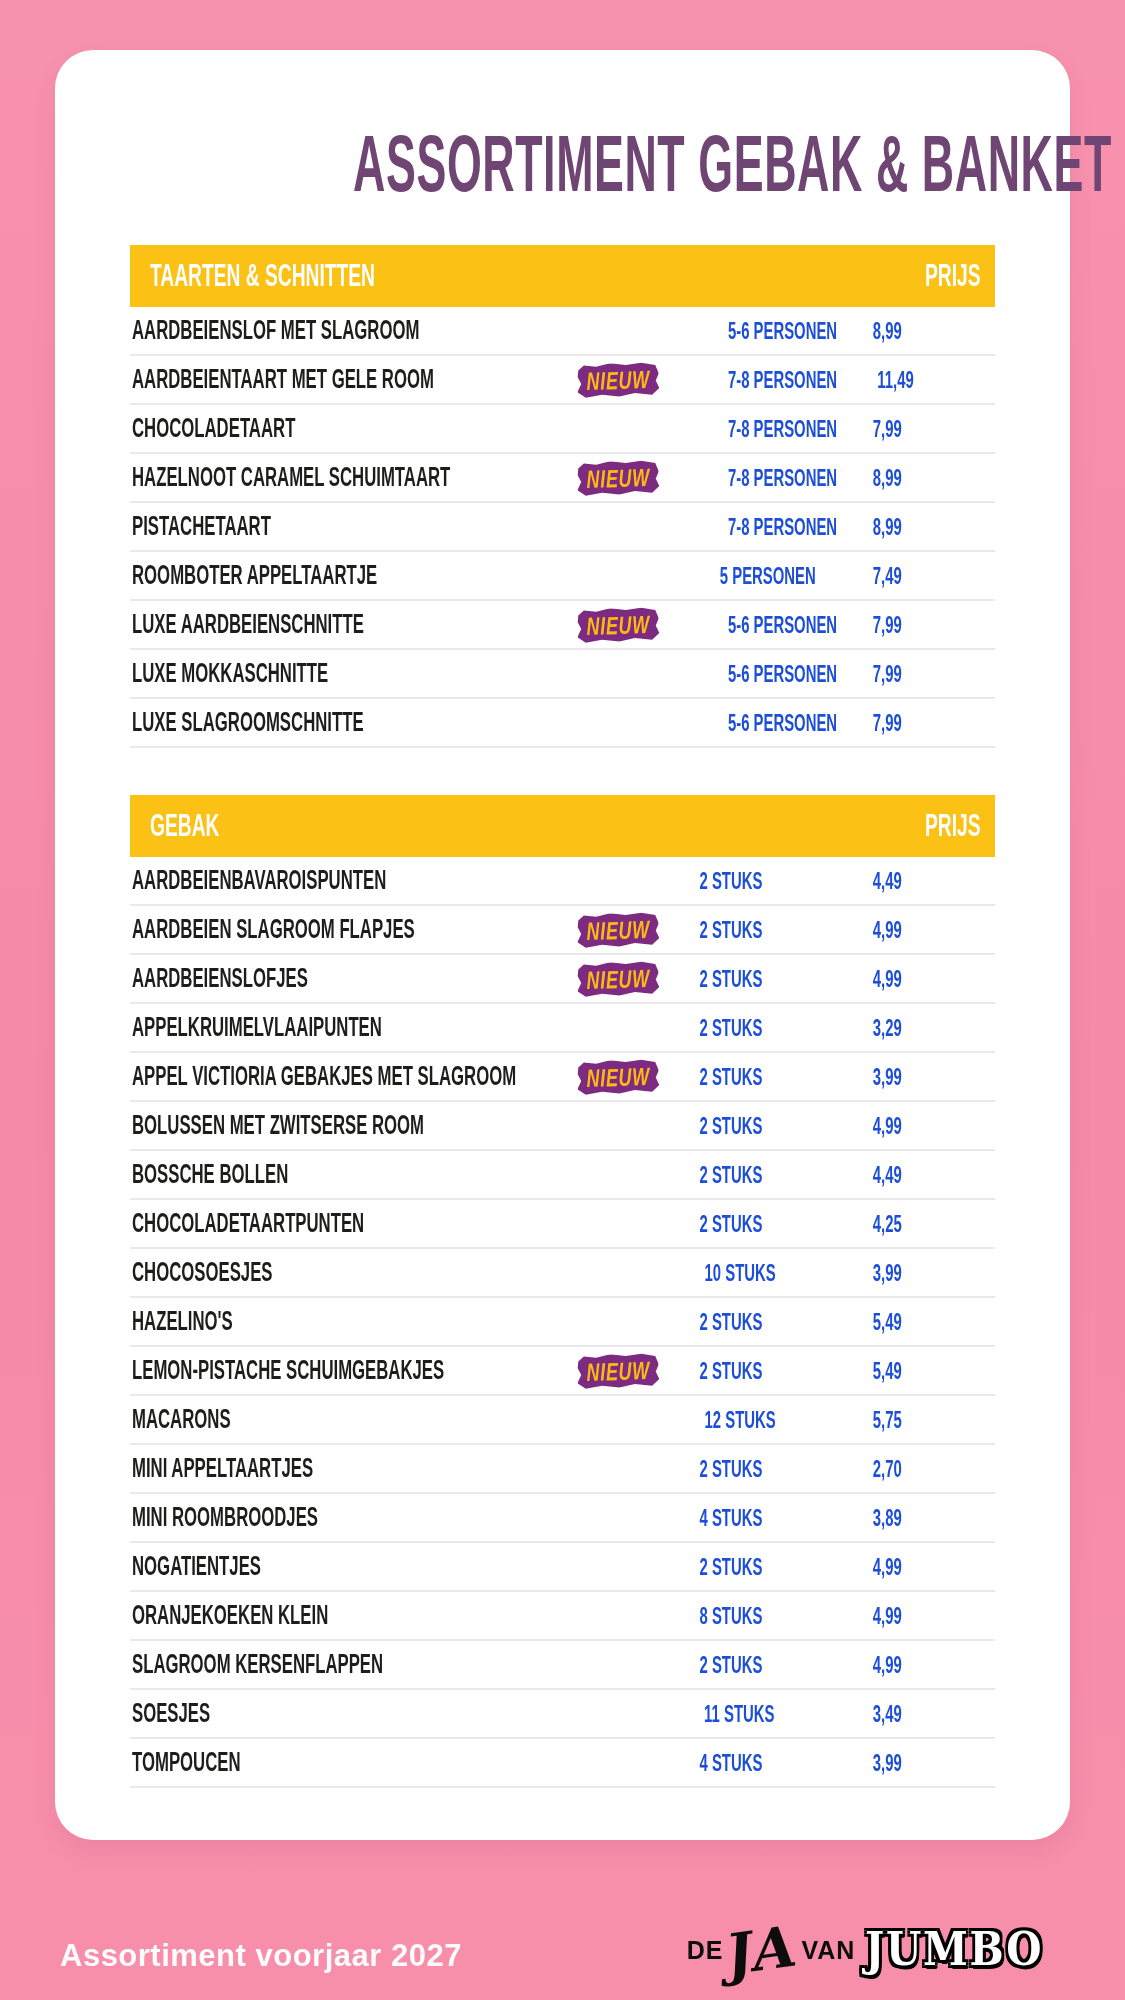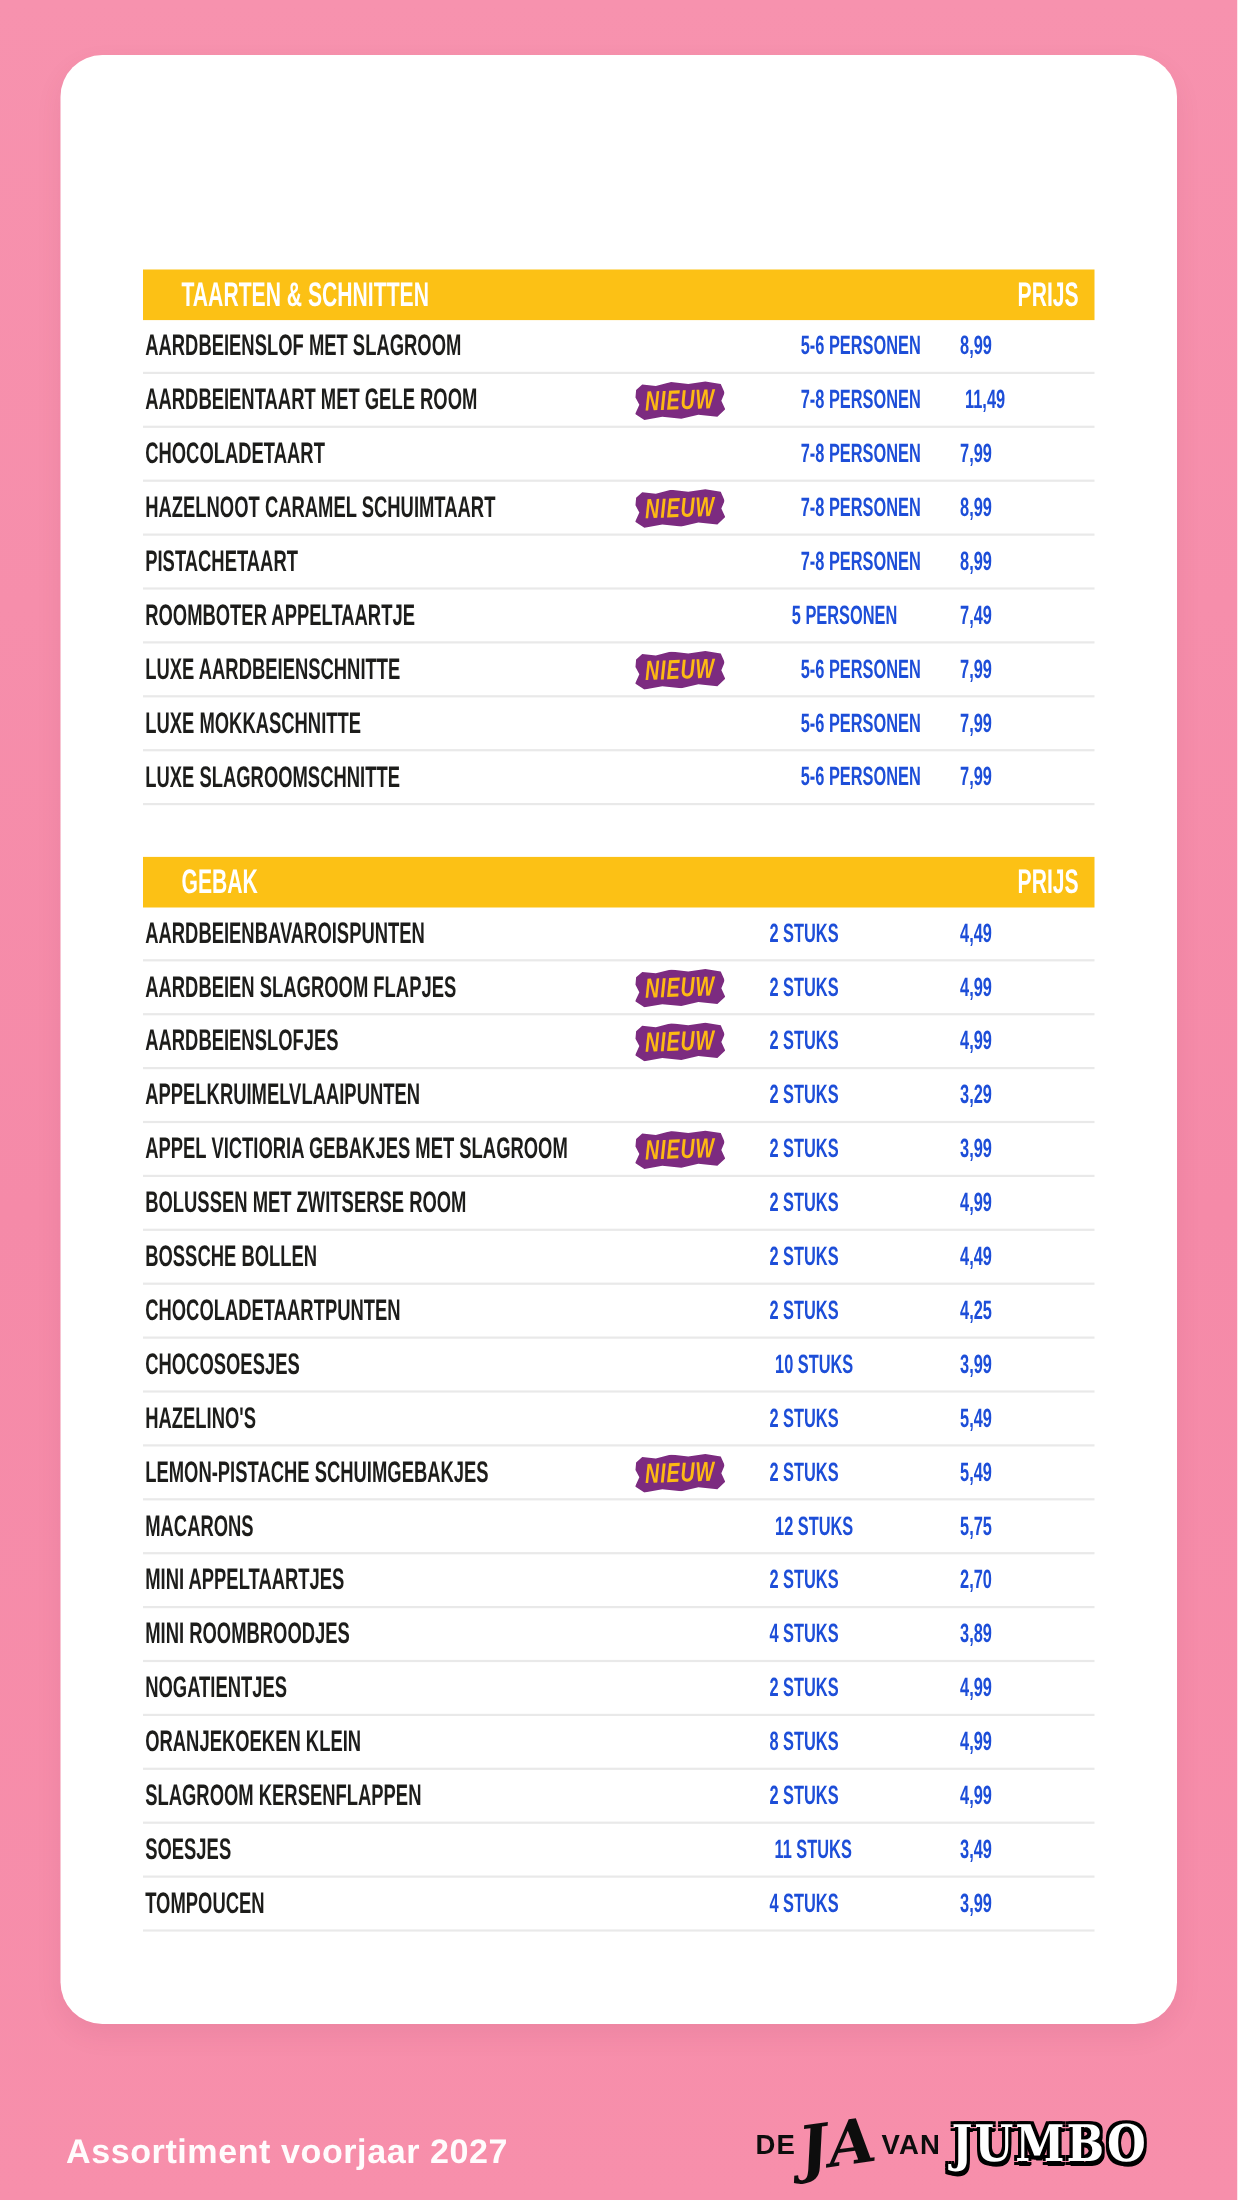--- a/index.html
+++ b/index.html
@@ -9,22 +9,22 @@
   .card{position:absolute;left:55px;top:50px;width:1015px;height:1790px;
         background:#ffffff;border-radius:38px;box-shadow:0 10px 24px rgba(120,20,60,.08);z-index:2;}
   
   .cond{display:inline-block;transform:scaleX(0.62);transform-origin:left center;white-space:nowrap;}
   .cond-r{display:inline-block;transform:scaleX(0.62);transform-origin:right center;white-space:nowrap;}
   .cond-c{display:inline-block;transform:scaleX(0.56);transform-origin:center center;white-space:nowrap;}
   .title{position:absolute;left:0;top:68px;width:100%;text-align:center;margin:0;
          font-size:80px;font-weight:800;color:#6f4573;letter-spacing:1px;}
   .tables{position:absolute;left:75px;top:195px;width:865px;}
   .ptable + .ptable{margin-top:47px;}
-  .thead{height:46px;background:#fcc115;display:flex;align-items:center;justify-content:space-between;
-         padding:0 14px 0 35px;box-sizing:border-box;}
+  .thead{height:62px;background:#fcc115;display:flex;align-items:center;justify-content:space-between;
+         padding:0 14px 0 20px;box-sizing:border-box;}
   .thead-title,.thead-price{font-size:31px;font-weight:700;color:#ffffff;}
   .trow{display:grid;grid-template-columns:443px 86px 1fr 124px;height:49px;align-items:center;
         border-bottom:2px solid #e9e9e9;padding:0 16px 0 2px;box-sizing:border-box;}
   .cell{overflow:visible;}
   .cell.name{text-align:left;font-size:27px;font-weight:700;color:#1d1d1b;}
   .cell.portion,.cell.price{font-size:24px;font-weight:700;color:#1d4ed8;}
   .badge-cell{display:flex;justify-content:center;}
   .nieuw{width:82px;height:34px;background:#7c2b80;color:#fdb913;display:flex;align-items:center;
          justify-content:center;font-size:25px;font-weight:800;font-style:italic;letter-spacing:1px;
          transform:rotate(-2deg);
@@ -84,20 +84,21 @@
             <rect x="18" y="23.8" width="4" height="3.8"></rect>
             <rect x="13.8" y="27.6" width="12.4" height="3.6" rx="1"></rect>
           </g>
         </svg>
       </span>
       <span class="legend-label">Prijswinnend</span>
     </div>
   </div>
 
   <div class="card">
+    <h1 class="title"><span class="cond-c">ASSORTIMENT GEBAK &amp; BANKET</span></h1>
     <div class="tables" id="tables-root">
   <section class="ptable">
     <header class="thead">
       <span class="thead-title"><span class="cond">TAARTEN &amp; SCHNITTEN</span></span>
       <span class="thead-price"><span class="cond-r">PRIJS</span></span>
     </header>
     <div class="rows">
   <div class="trow">
     <span class="cell name"><span class="cond">AARDBEIENSLOF MET SLAGROOM</span></span>
     <span class="cell badge-cell"></span>

